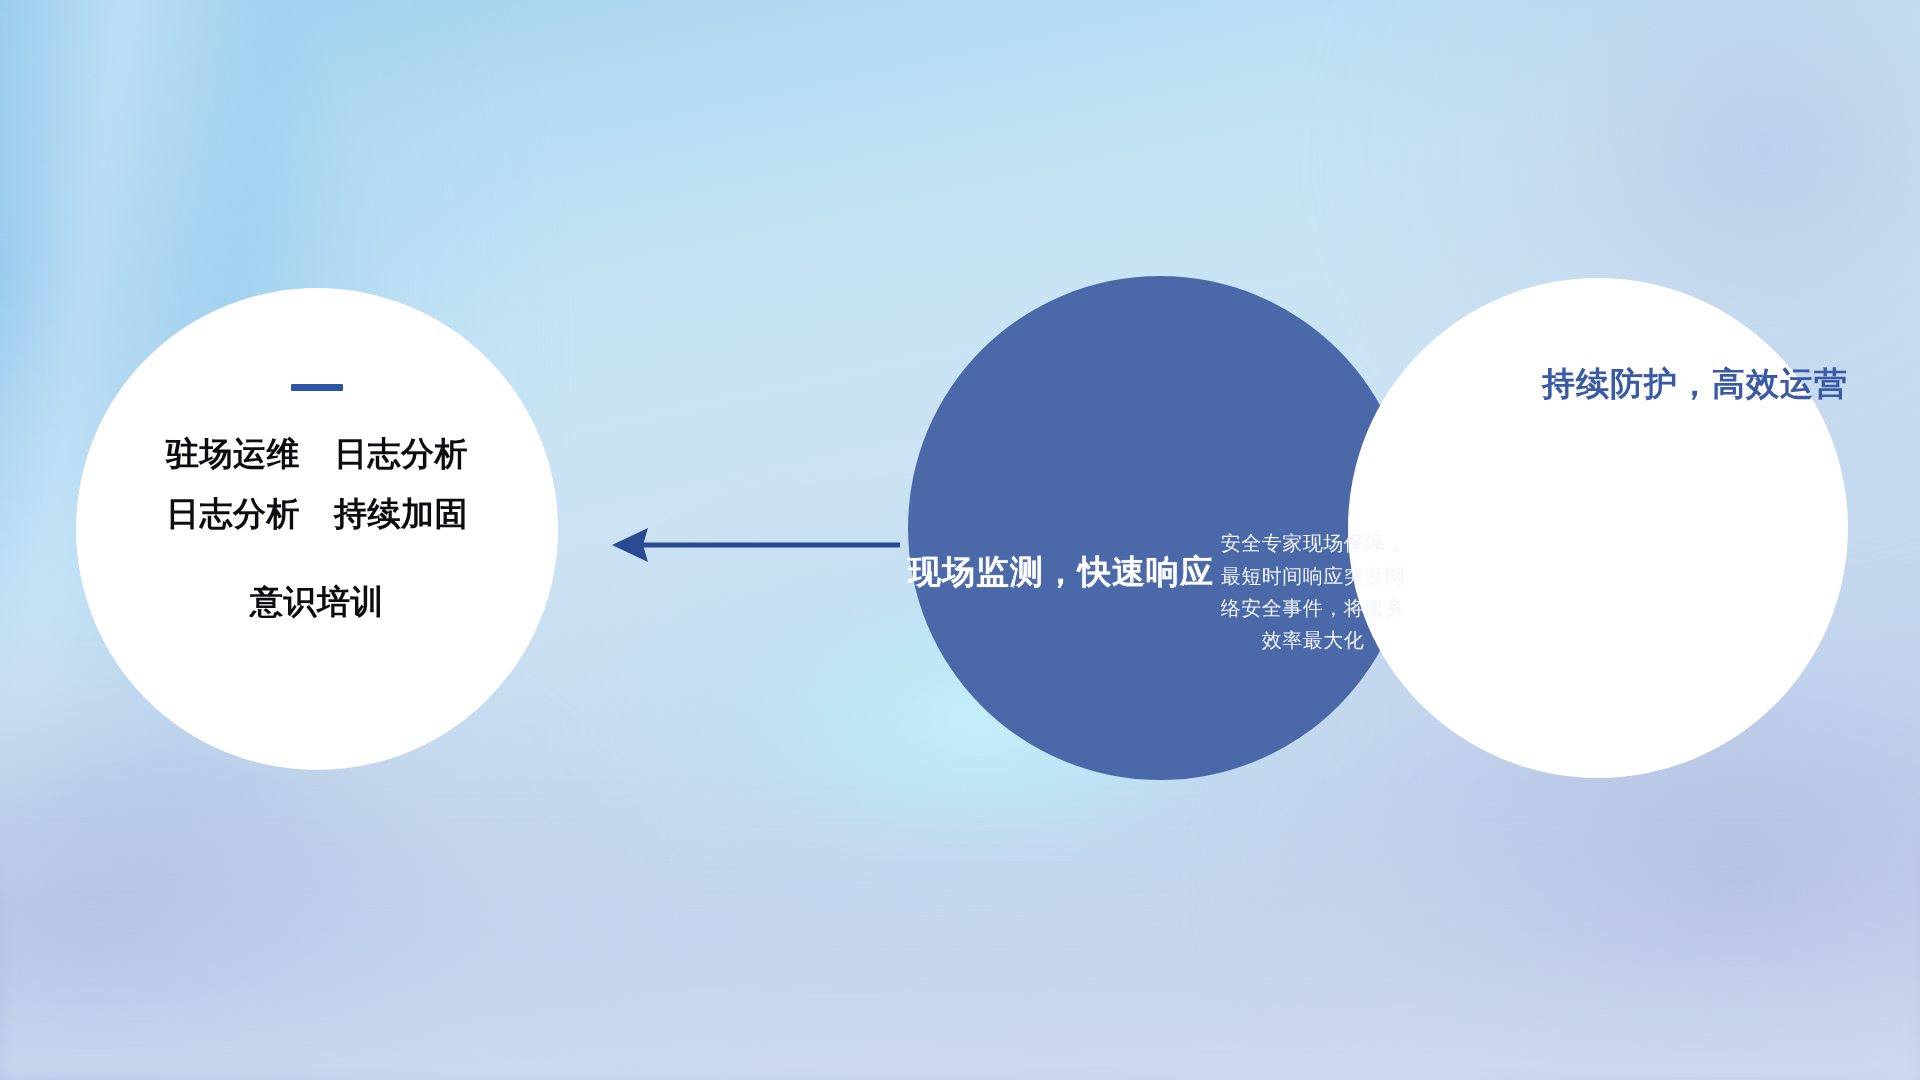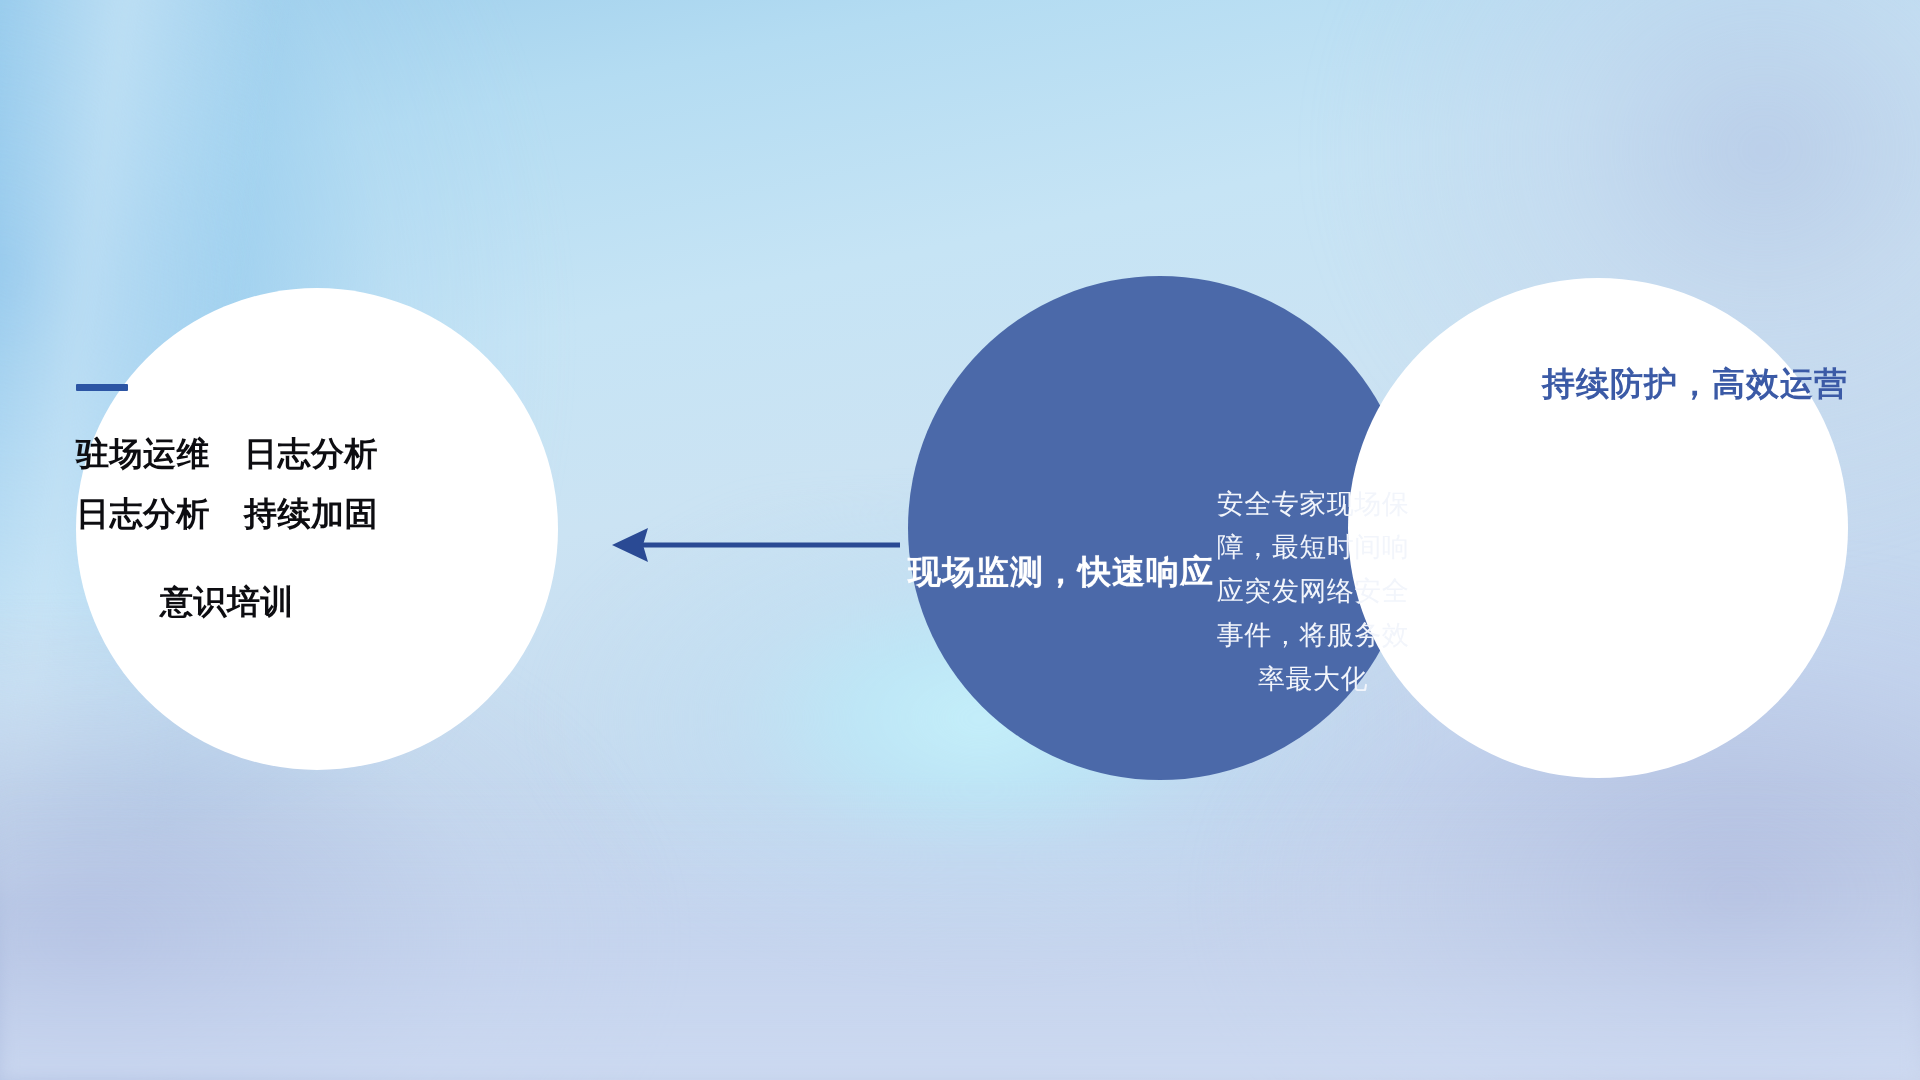--- a/index.html
+++ b/index.html
@@ -105,21 +105,21 @@
     background:#ffffff;
   }
   #circle-white-right {
     left:1348px; top:278px; width:500px; height:500px;
     background:#ffffff;
   }
 
   
   #left-content {
     position:absolute; left:76px; top:288px; width:482px; height:482px;
-    display:flex; flex-direction:column; align-items:flex-start;
+    display:flex; flex-direction:column; align-items:center;
     justify-content:flex-start; padding-top:96px;
   }
   #left-divider {
     width:52px; height:7px; background:#2c55a4; border-radius:1px;
   }
   #left-lines {
     margin-top:46px;
     display:flex; flex-direction:column; align-items:center; gap:27px;
   }
   .left-row {
@@ -136,21 +136,21 @@
     display:flex; flex-direction:row; align-items:center;
     padding-top:88px;
   }
   #blue-title {
     font-size:33px; font-weight:bold; color:#ffffff;
     letter-spacing:1px; white-space:nowrap; line-height:1.1;
     text-shadow:0 0 1px rgba(255,255,255,0.5);
   }
   #blue-body {
     margin-top:40px; width:340px;
-    font-size:27px; color:#f2f5fb; text-align:center;
+    font-size:20px; color:#f2f5fb; text-align:center;
     line-height:1.62; letter-spacing:0.5px;
   }
 
   
   #right-content {
     position:absolute; left:1348px; top:278px; width:500px; height:500px;
     display:flex; flex-direction:column; align-items:flex-end;
     padding-top:88px;
   }
   #right-title {

